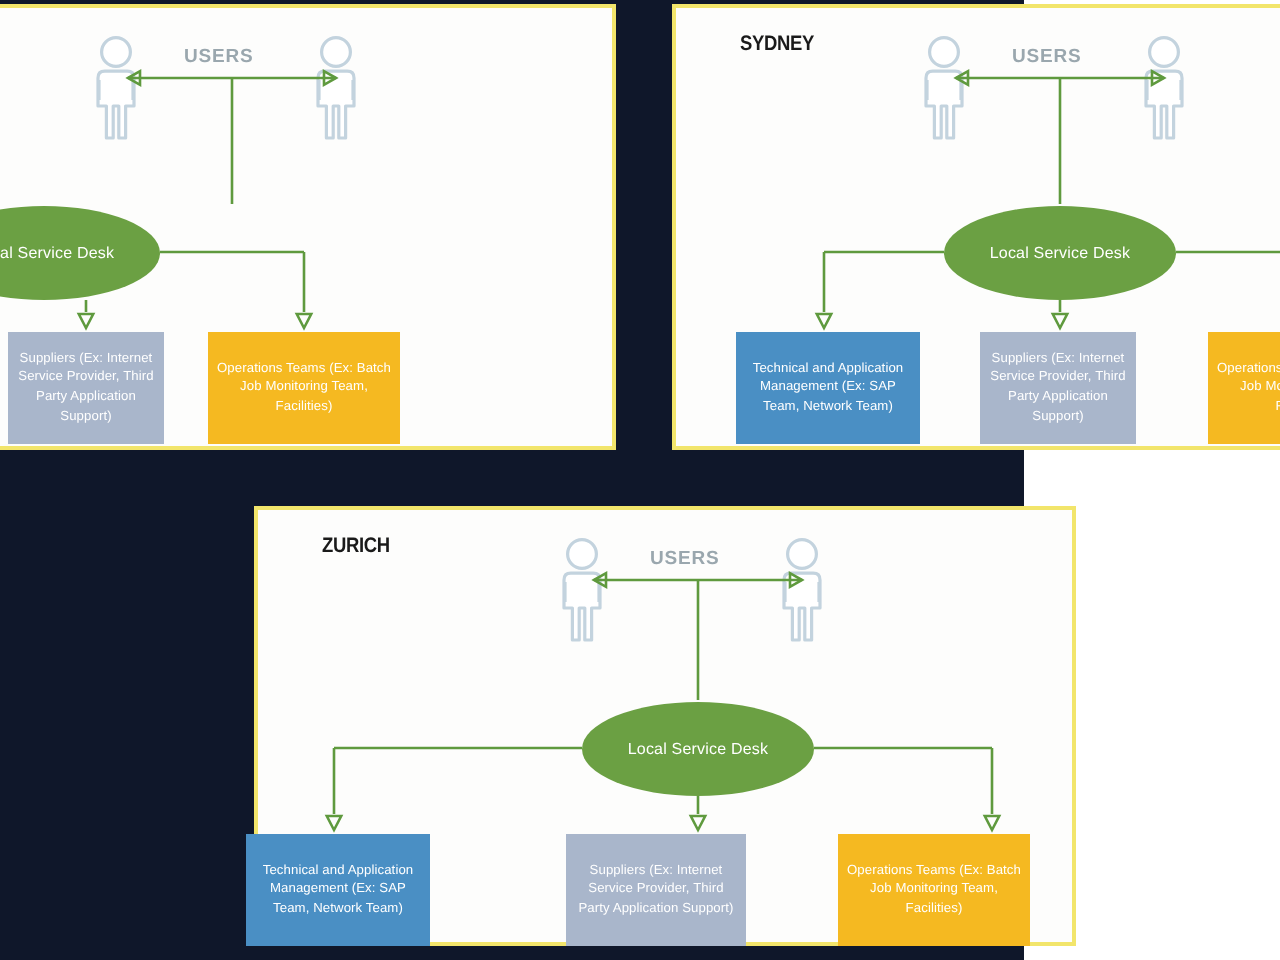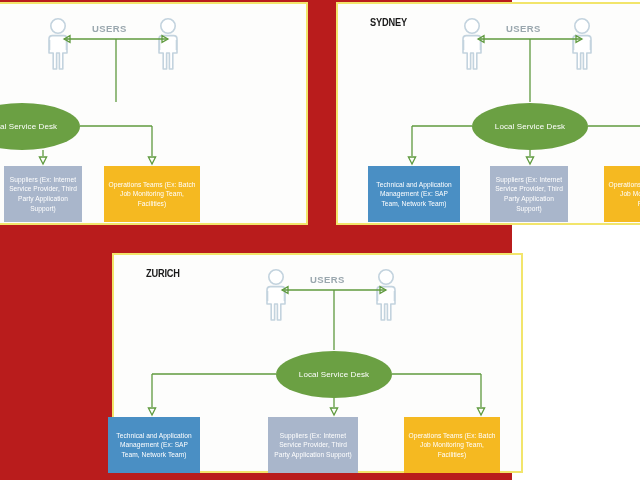--- a/index.html
+++ b/index.html
@@ -2,31 +2,31 @@
 <html><head>
 <meta charset="utf-8">
 <style>
   * { box-sizing: border-box; margin: 0; padding: 0; }
   html, body {
     width: 640px; height: 480px;
     background: #ffffff;
     font-family: "Liberation Sans", sans-serif;
     overflow: hidden;
   }
-  #stage { position: relative; width: 512px; height: 480px; background: #b91c1c; }
+  #stage { position: relative; width: 512px; height: 480px; background: #0f172a; }
 
   
   .panel {
     position: absolute;
     background: #fdfdfc;
     border: 2px solid #f2e56b;
   }
   #panel-1 { left: -78px;  top: 2px;   width: 386px; height: 223px; }
   #panel-2 { left: 336px;  top: 2px;   width: 386px; height: 223px; }
-  #panel-3 { left: 112px;  top: 253px; width: 411px; height: 220px; }
+  #panel-3 { left: 127px;  top: 253px; width: 411px; height: 220px; }
 
   .panel-title {
     position: absolute;
     left: 32px; top: 12px;
     font-size: 10.5px;
     font-weight: bold;
     letter-spacing: -0.2px;
     color: #1a1a1a;
     font-family: "Liberation Sans", sans-serif;
     transform: scaleX(0.88);

